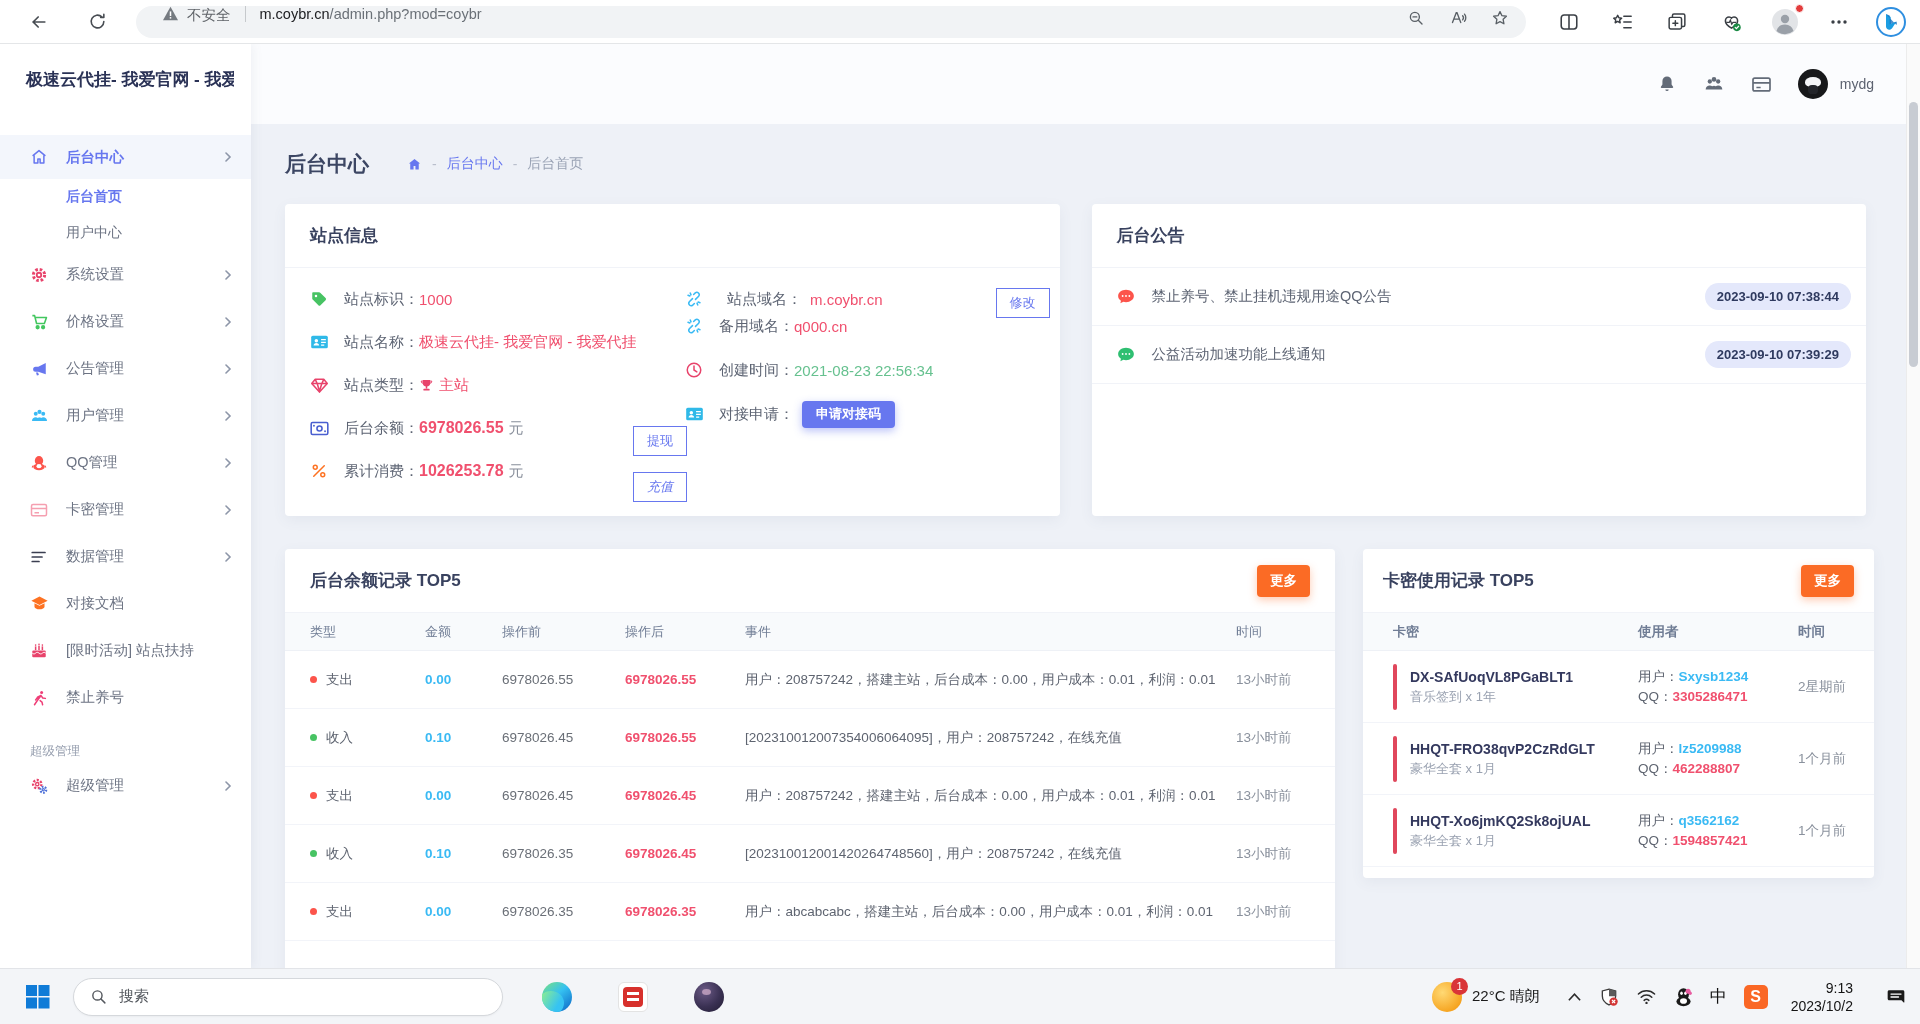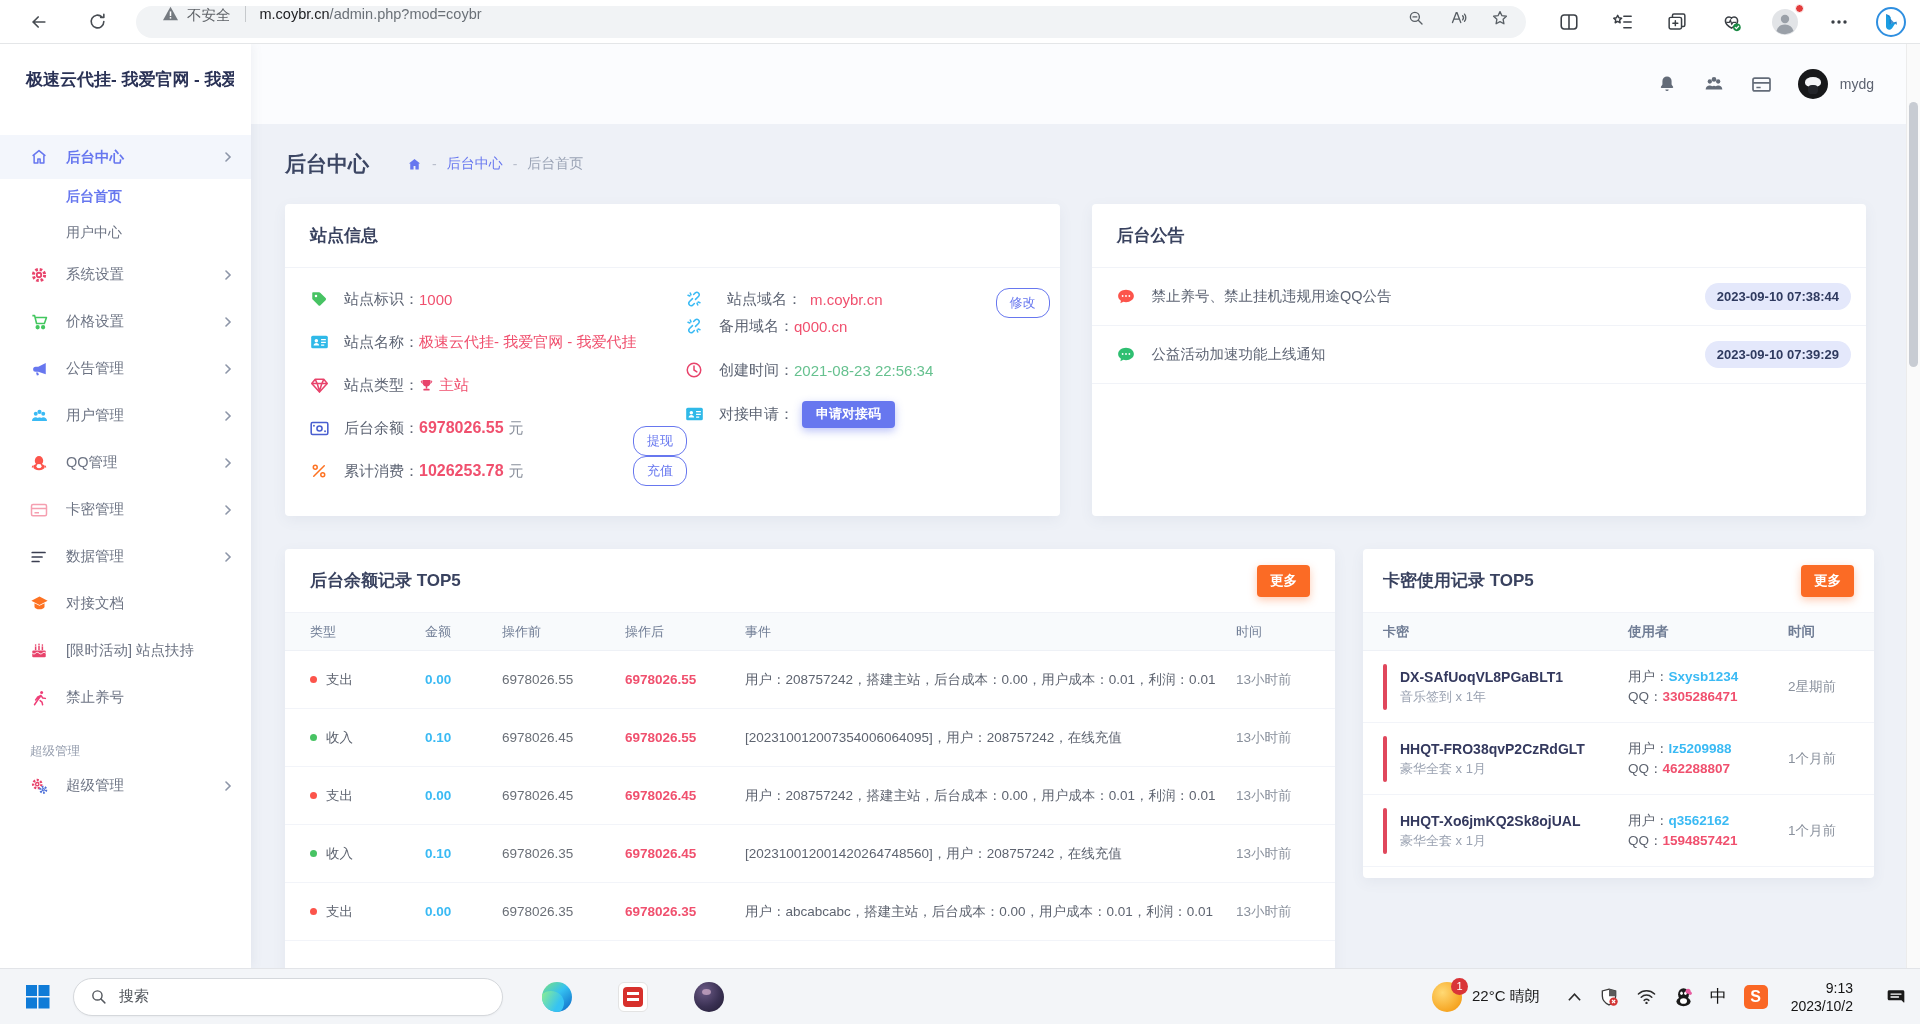--- a/index.html
+++ b/index.html
@@ -86,23 +86,23 @@
   .si-col-l { left:25px; width:330px; }
   .si-col-r { left:400px; width:380px; }
   .si-row { display:flex; align-items:center; height:22px; margin-bottom:21px; font-size:15px; color:#5d6473; }
   .si-ic { width:20px; margin-right:14px; display:flex; flex:none; }
   .si-label { color:#5d6473; flex:none; }
   .v-red { color:#f0506e; }
   .v-red-b { color:#f0506e; font-weight:bold; }
   .v-green { color:#66c18f; }
   .v-unit { color:#8a909c; margin-left:5px; }
   .btn-outline { display:inline-flex; align-items:center; justify-content:center; height:30px; padding:0 13px;
-    border:1px solid #6777ef; color:#6777ef; font-size:13px; border-radius:13px; background:#fff; cursor:pointer; }
+    border:1px solid #6777ef; color:#6777ef; font-size:13px; border-radius:0; background:#fff; cursor:pointer; }
   .btn-withdraw { position:absolute; left:348px; top:158px; }
-  .btn-recharge { position:absolute; left:348px; top:188px; }
+  .btn-recharge { position:absolute; left:348px; top:204px;font-style:italic; }
   .btn-modify { position:absolute; right:10px; top:20px; }
   .btn-apply { display:inline-flex; align-items:center; height:27px; padding:0 14px; background:#6777ef;
     color:#fff; font-size:13px; font-weight:bold; border-radius:4px; box-shadow:0 3px 8px rgba(103,119,239,.45); cursor:pointer; }
   .si-trophy { display:flex; margin-right:5px; }
 
   
   .an-row { height:58px; display:flex; align-items:center; padding:0 15px 0 25px; border-bottom:1px solid #f1f3f8; }
   .an-ic { width:20px; margin-right:15px; display:flex; flex:none; }
   .an-text { font-size:14.5px; color:#5d6473; }
   .an-badge { margin-left:auto; background:#e4e8fb; color:#2f3a5f; font-weight:bold; font-size:13px;
@@ -126,21 +126,21 @@
   .dot-red { background:#fc544b; }
   .dot-green { background:#47c363; }
   .amt { color:#3abaf4; font-weight:bold; }
   .aft { color:#f0506e; font-weight:bold; }
   .bef { color:#6a6f77; }
 
   
   .kt-head, .kt-row { display:flex; align-items:center; padding:0 20px; }
   .kt-head { height:38px; background:#f8fafc; border-bottom:1px solid #eef1f6; font-size:13px; font-weight:bold; color:#707d95; }
   .kt-row { height:72px; border-bottom:1px solid #f2f4f9; }
-  .k-key { width:245px; display:flex; align-items:center; }
+  .k-key { width:245px; display:flex; align-items:center;margin-left:10px; }
   .k-user { width:160px; font-size:13.5px; color:#5e6470; line-height:20px; }
   .k-time { flex:1; font-size:13.5px; color:#8a919d; }
   .k-bar { width:4px; height:46px; background:#e0475c; border-radius:2px; margin-right:13px; flex:none; }
   .k-code { font-size:14px; font-weight:bold; color:#34395e; line-height:19px; }
   .k-plan { font-size:13px; color:#9aa2b1; line-height:19px; }
   .u-name { color:#3abaf4; font-weight:bold; }
   .u-qq { color:#f0506e; font-weight:bold; }
 
   
   .taskbar { position:absolute; left:0; right:0; bottom:0; height:56px; background:#f3f5f8;

